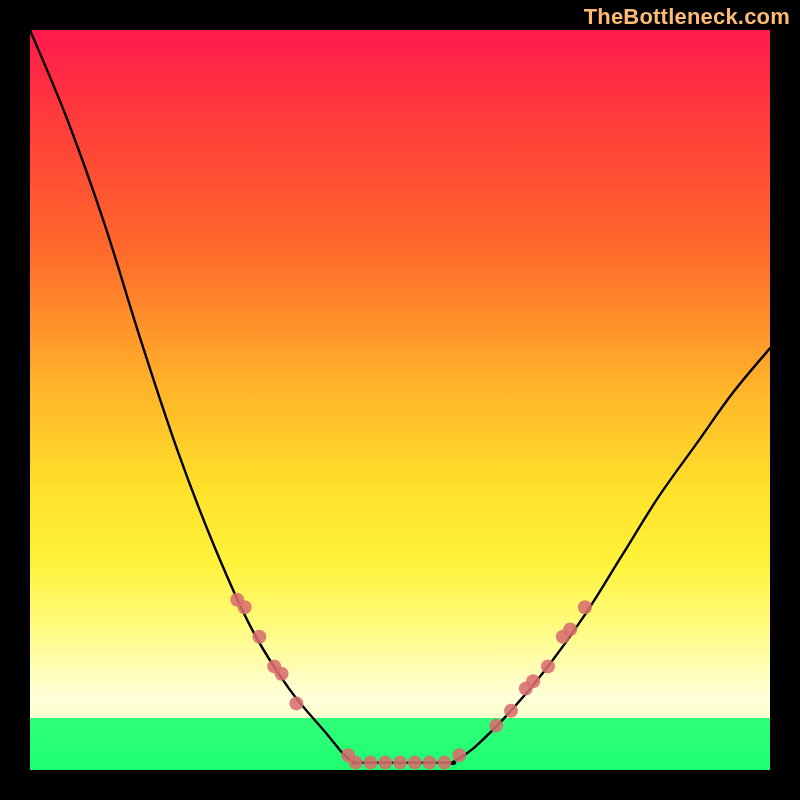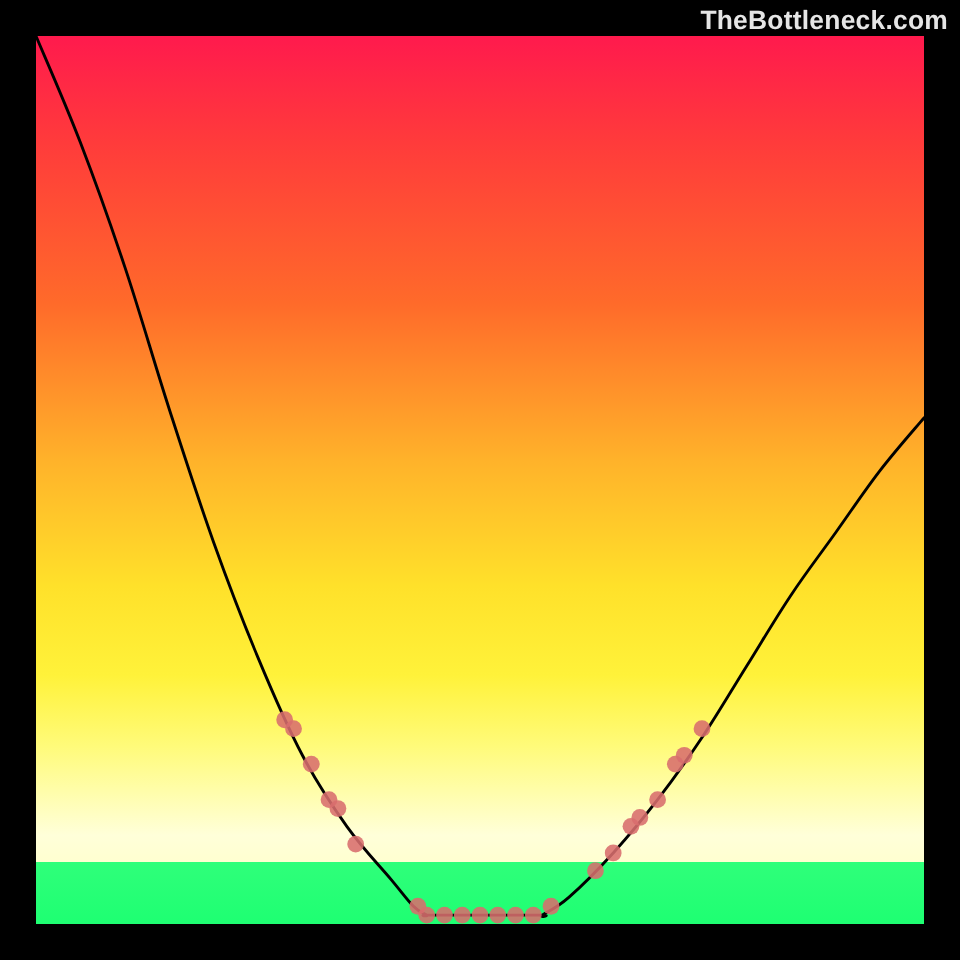--- a/index.html
+++ b/index.html
@@ -14,21 +14,21 @@
   .frame {
     position: relative;
     width: 800px;
     height: 800px;
     background: #000;
   }
   .watermark {
     position: absolute;
     top: 4px;
     right: 10px;
-    color: #e5e5e5;
+    color: #fdba74;
     font-size: 22px;
     font-weight: 600;
     letter-spacing: 0.2px;
     z-index: 10;
     user-select: none;
   }
   .plot-bg {
     position: absolute;
     left: 30px;
     top: 30px;

